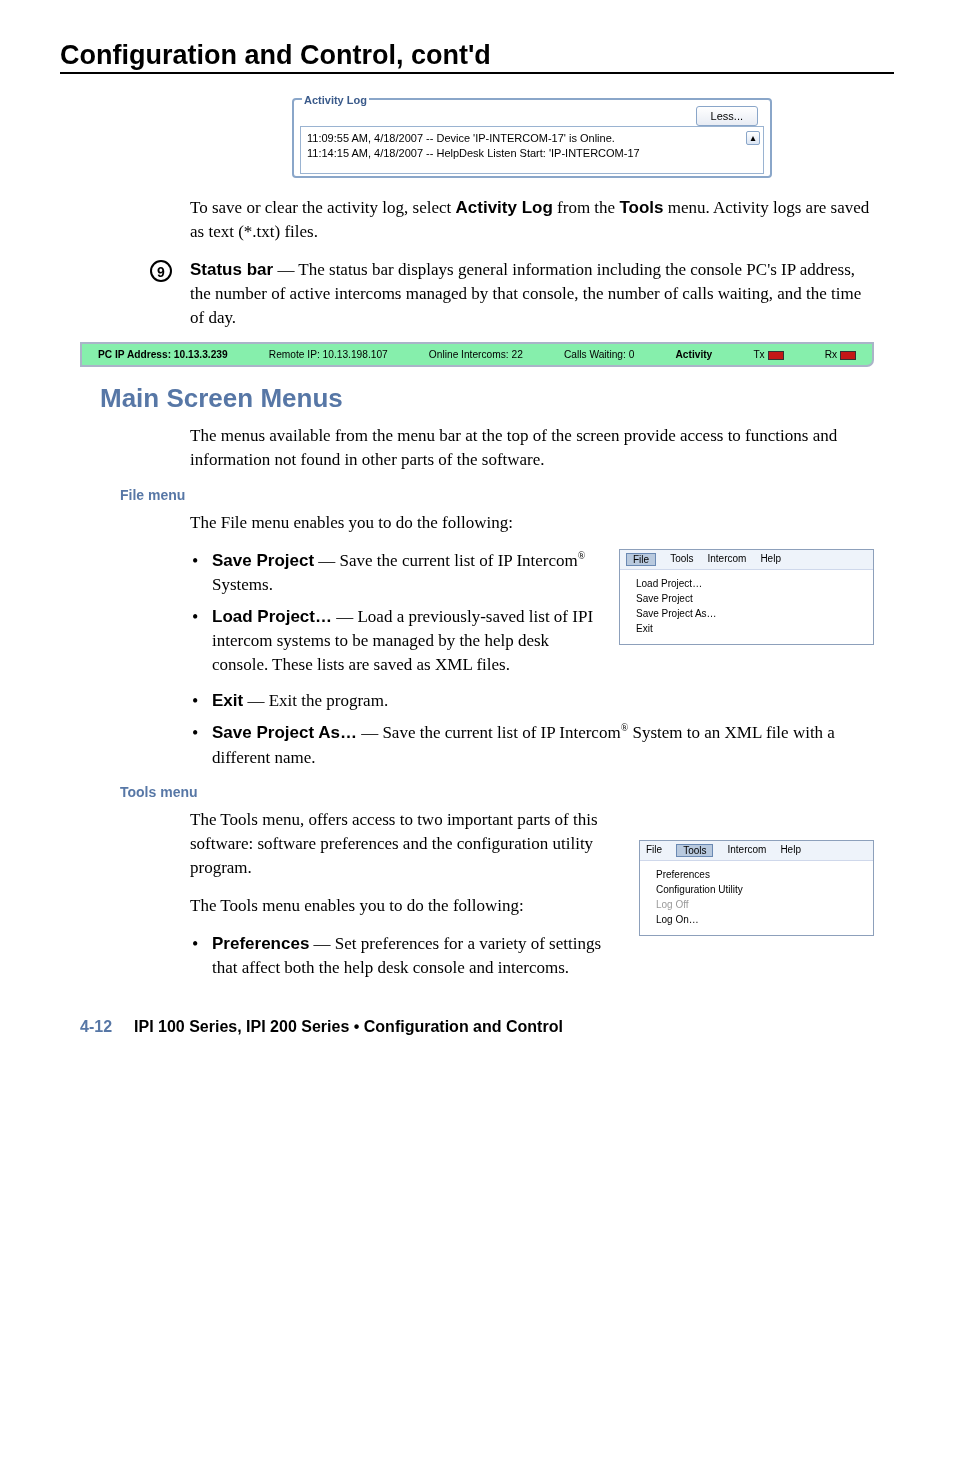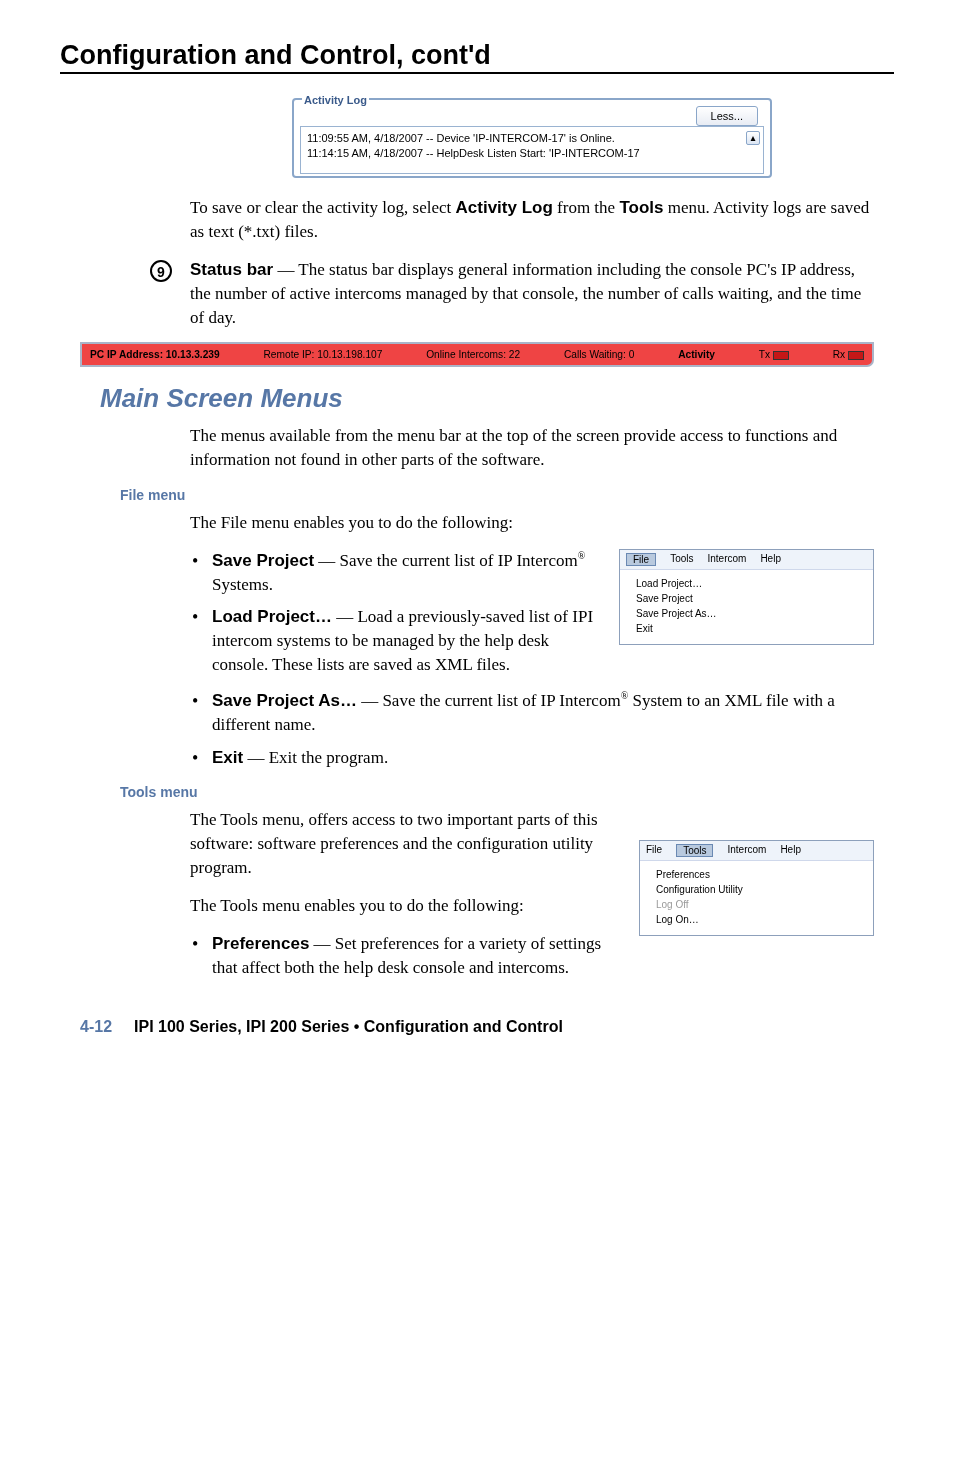--- a/index.html
+++ b/index.html
@@ -10,24 +10,24 @@
     .activity-log-box { border: 2px solid #8aa6c9; border-radius: 4px; margin: 0 auto 18px auto; width: 480px; padding: 0 6px 0 6px; position: relative; }
     .activity-log-title { position: relative; top: -10px; left: 2px; background: #fff; color: #3a5a8a; font-family: Arial, sans-serif; font-size: 11px; font-weight: bold; display: inline-block; padding: 0 2px; }
     .less-btn { position: absolute; right: 12px; top: 6px; background: linear-gradient(#fff,#e8ecf4); border: 1.8px solid #8aa6c9; border-radius: 3px; font-family: Arial, sans-serif; font-size: 11px; padding: 3px 14px; }
     .log-lines-box { border: 1.5px solid #9ab3d1; margin-top: 8px; margin-bottom: 2px; padding: 4px 4px 12px 6px; font-family: Arial, sans-serif; font-size: 11px; line-height: 1.35; position: relative; }
     .log-up { position: absolute; right: 3px; top: 4px; width: 14px; height: 14px; border: 1px solid #8aa6c9; border-radius: 2px; background: linear-gradient(#fff,#dbe5f3); font-family: Arial; font-size: 10px; text-align: center; line-height: 12px; }
     .para { line-height: 1.42; margin-bottom: 14px; font-size: 17px; }
     .bold { font-family: Arial, Helvetica, sans-serif; font-weight: bold; }
     .circled-num-wrap { float: left; margin-left: 90px; margin-top: 2px; }
     .circled-num { display: inline-block; width: 22px; height: 22px; border: 2px solid #000; border-radius: 50%; text-align: center; font-family: Arial, sans-serif; font-weight: bold; font-size: 14px; line-height: 20px; }
     .status-item { margin-left: 130px; margin-right: 20px; line-height: 1.42; font-size: 17px; margin-bottom: 12px; }
-    .statusbar-img { border: 2px solid #aab4c8; margin: 0 20px 16px 20px; padding: 5px 8px; background: #ef4444; font-family: Arial, sans-serif; font-size: 10.2px; display: flex; align-items: center; justify-content: space-between; position: relative; border-bottom-right-radius: 7px; }
+    .statusbar-img { border: 2px solid #aab4c8; margin: 0 20px 16px 20px; padding: 5px 16px; background: #86efac; font-family: Arial, sans-serif; font-size: 10.2px; display: flex; align-items: center; justify-content: space-between; position: relative; border-bottom-right-radius: 7px; }
     .statusbar-img .cell { white-space: nowrap; }
     .act-led { display: inline-block; width: 16px; height: 9px; background: #c41717; border: 1px solid #333; vertical-align: middle; }
-    .h2 { font-family: Arial, Helvetica, sans-serif; font-weight: bold; font-size: 26px; color: #5777a6; margin: 16px 0 10px 40px; font-style: italic; }
+    .h2 { font-family: Arial, Helvetica, sans-serif; font-weight: bold; font-size: 26px; color: #5777a6; margin: 16px 0 10px 40px; }
     .h3 { font-family: Arial, Helvetica, sans-serif; font-weight: bold; font-size: 14px; color: #5777a6; margin: 14px 0 8px 60px; }
     .inner-column { margin-left: 130px; margin-right: 20px; }
     ul.bullets { list-style: none; margin: 0 0 12px 0; }
     ul.bullets > li { position: relative; padding-left: 22px; line-height: 1.42; font-size: 17px; margin-bottom: 8px; }
     ul.bullets > li::before { content: "•"; position: absolute; left: 2px; top: 0; font-size: 18px; }
     .menu-dropdown { float: right; border: 1px solid #8da0bb; margin-left: 10px; margin-bottom: 8px; font-family: Tahoma, Arial, sans-serif; font-size: 10px; background: #fff; }
     .menu-dropdown .menubar { background: #eef3fa; border-bottom: 1px solid #cfd8eb; padding: 3px 6px; display: flex; gap: 14px; }
     .menu-dropdown .menubar span.active-m { background: #b8c9de; border: 1px solid #6a89b3; padding: 0 6px; }
     .menu-dropdown .dd { padding: 6px 14px 8px 16px; }
     .menu-dropdown .dd div { padding: 2px 0; white-space: nowrap; }
@@ -98,22 +98,22 @@
       <div>Exit</div>
     </div>
   </div>
 
   <ul class="bullets">
     <li><span class="bold">Save Project</span><span> — Save the current list of IP Intercom</span><sup>®</sup><span> Systems.</span></li>
     <li><span class="bold">Load Project…</span><span> — Load a previously-saved list of IPI intercom systems to be managed by the help desk console.  These lists are saved as XML files.</span></li>
   </ul>
   <div class="clear"></div>
   <ul class="bullets">
+    <li><span class="bold">Exit</span><span> — Exit the program.</span></li>
     <li><span class="bold">Save Project As…</span><span> — Save the current list of IP Intercom</span><sup>®</sup><span> System to an XML file with a different name.</span></li>
-    <li><span class="bold">Exit</span><span> — Exit the program.</span></li>
   </ul>
 </div>
 
 <div class="h3">Tools menu</div>
 <div class="inner-column">
 
   <div class="menu-dropdown" style="width:235px; margin-top:32px;">
     <div class="menubar">
       <span>File</span>
       <span class="active-m">Tools</span>

